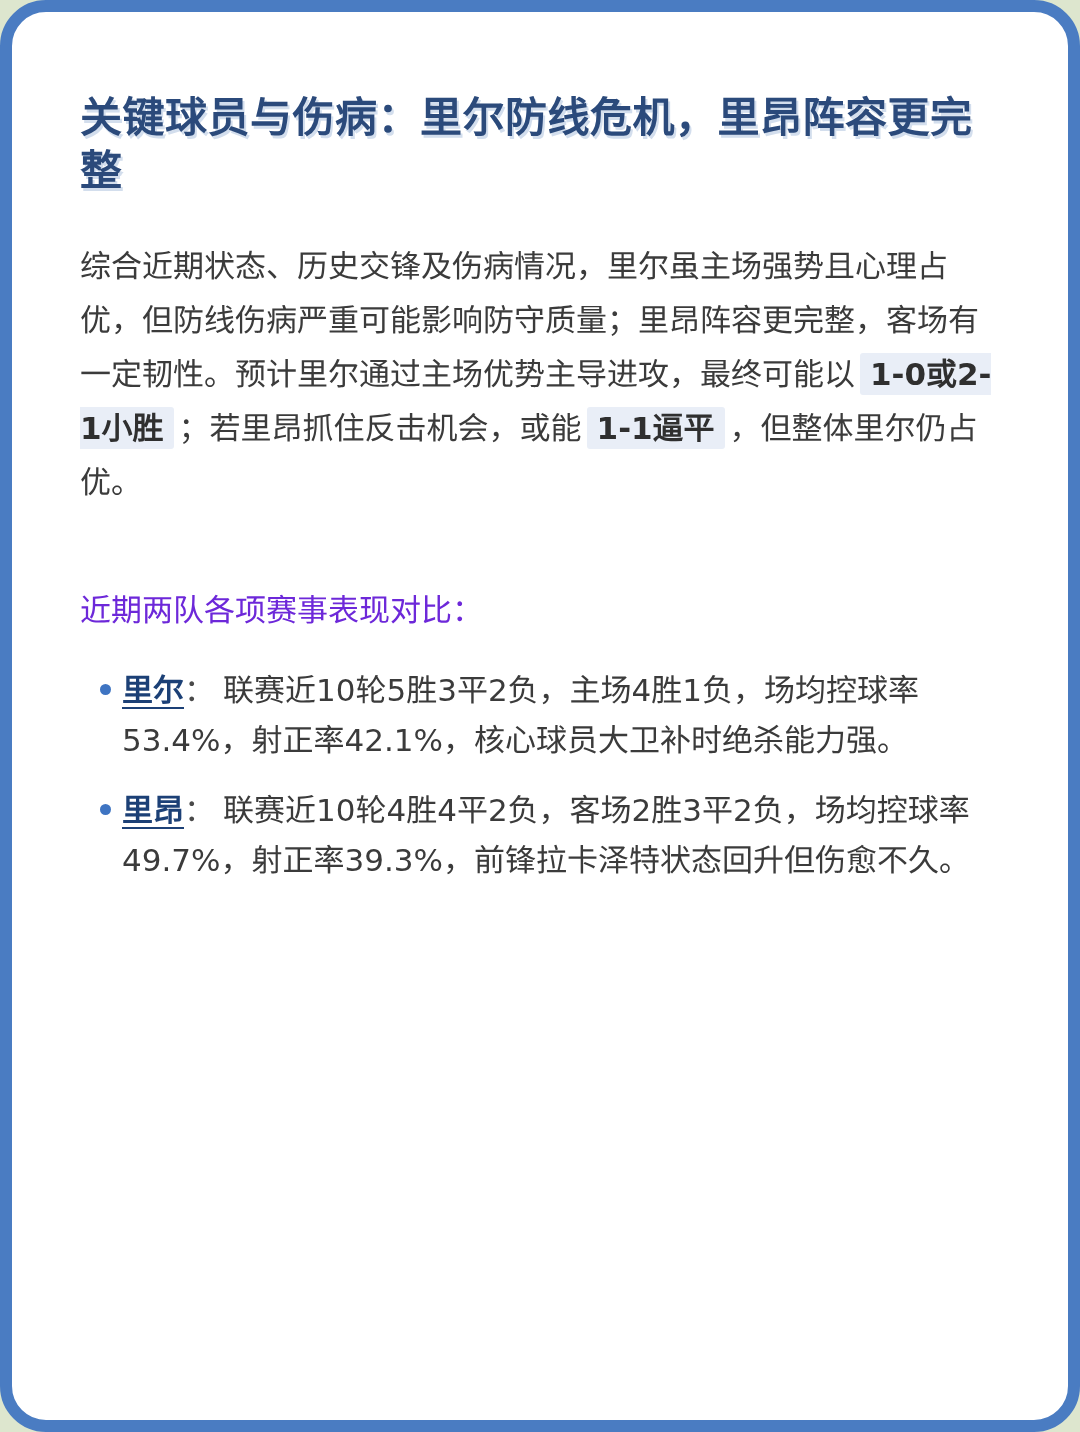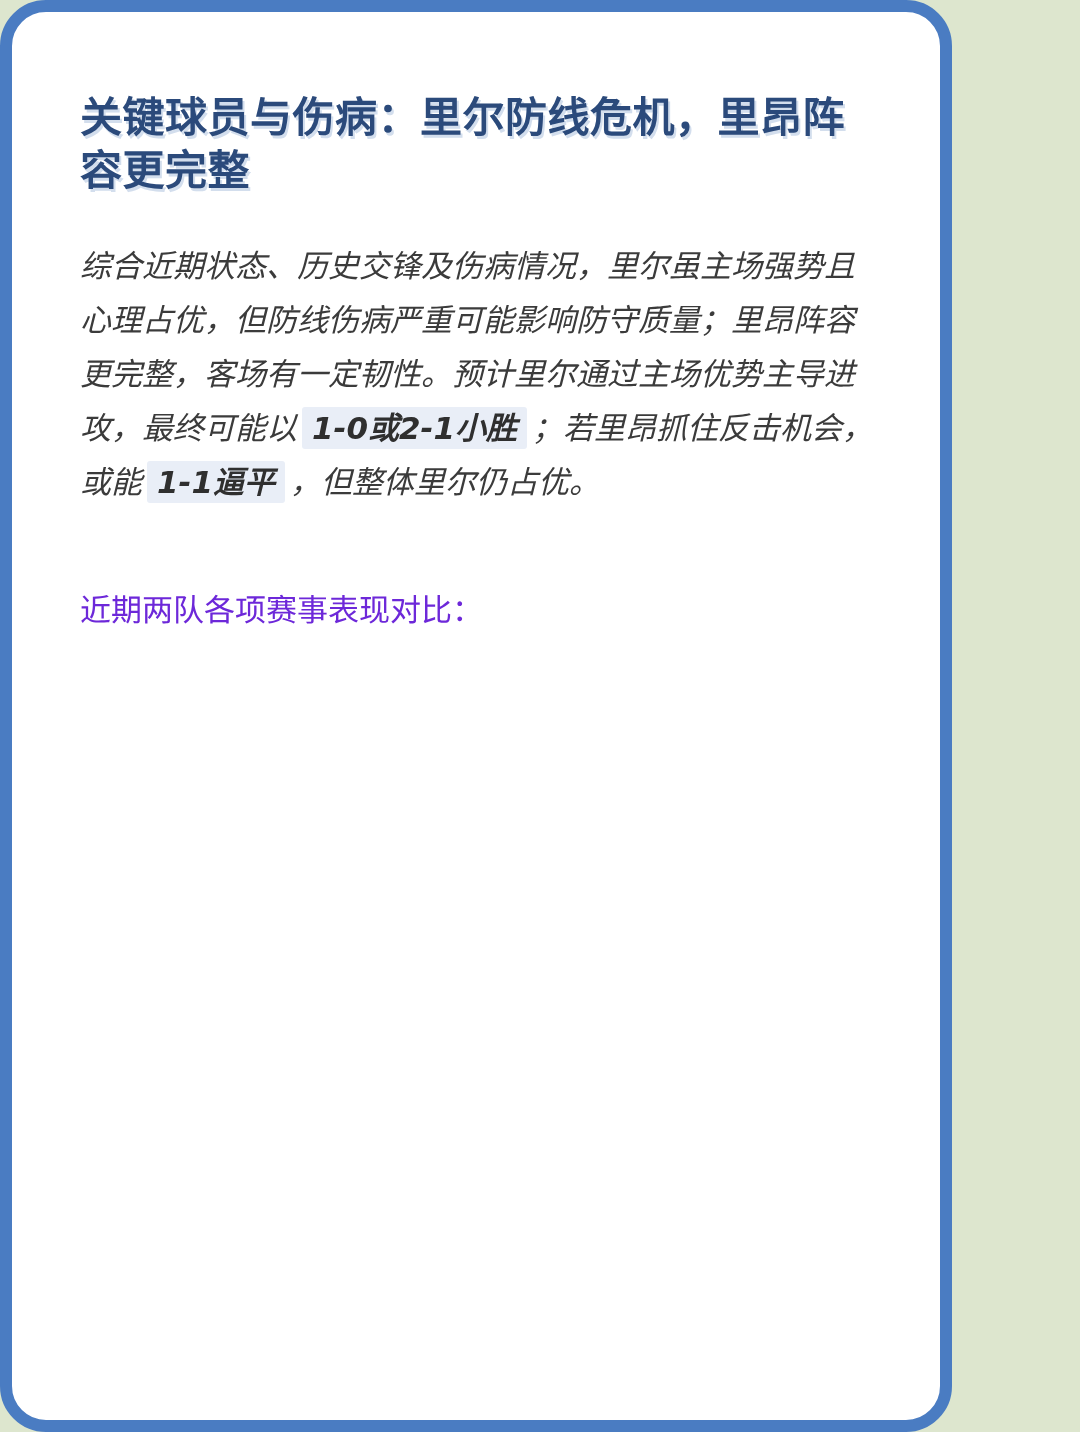--- a/index.html
+++ b/index.html
@@ -3,21 +3,21 @@
 <meta charset="utf-8">
 <style>
   html, body {
     margin: 0;
     padding: 0;
     background: #dde6ce;
     font-family: "DejaVu Sans", "Liberation Sans", sans-serif;
   }
   .page {
     position: relative;
-    width: 952px;
+    width: 1080px;
     height: 1432px;
     background: #dde6ce;
     overflow: hidden;
   }
   .card {
     position: absolute;
     inset: 0;
     box-sizing: border-box;
     background: #ffffff;
     border: 12px solid #4a7cc2;
@@ -74,21 +74,20 @@
   }
   .colon {
     color: #4a4a4a;
     margin-right: 8px;
   }
   .paragraph {
     margin: 0;
     font-size: 31px;
     line-height: 54px;
     color: #3b3b3b;
-    font-style: italic;
   }
   .hl {
     background: #e9eef7;
     font-weight: bold;
     color: #2f2f2f;
     padding: 3px 10px;
     margin: 0 5px;
     border-radius: 3px;
   }
   .compare-label {
@@ -108,16 +107,26 @@
       <h2 class="heading">关键球员与伤病：里尔防线危机，里昂阵容更完整</h2>
 
       <ul class="bullet-list">
       </ul>
 
 
       <p class="paragraph"><span>综合近期状态、历史交锋及伤病情况，里尔虽主场强势且心理占优，但防线伤病严重可能影响防守质量；里昂阵容更完整，客场有一定韧性。预计里尔通过主场优势主导进攻，最终可能以</span><span class="hl">1-0或2-1小胜</span><span>；若里昂抓住反击机会，或能</span><span class="hl">1-1逼平</span><span>，但整体里尔仍占优。</span></p>
 
       <p class="compare-label">近期两队各项赛事表现对比：</p>
 
+      <ul class="bullet-list spaced">
+        <li>
+          <span class="dot"></span>
+          <span class="team">里尔</span><span class="colon">：</span><span>联赛近10轮5胜3平2负，主场4胜1负，场均控球率53.4%，射正率42.1%，核心球员大卫补时绝杀能力强。</span>
+        </li>
+        <li>
+          <span class="dot"></span>
+          <span class="team">里昂</span><span class="colon">：</span><span>联赛近10轮4胜4平2负，客场2胜3平2负，场均控球率49.7%，射正率39.3%，前锋拉卡泽特状态回升但伤愈不久。</span>
+        </li>
+      </ul>
 
     </div>
   </div>
 </div>
 
 </body></html>

